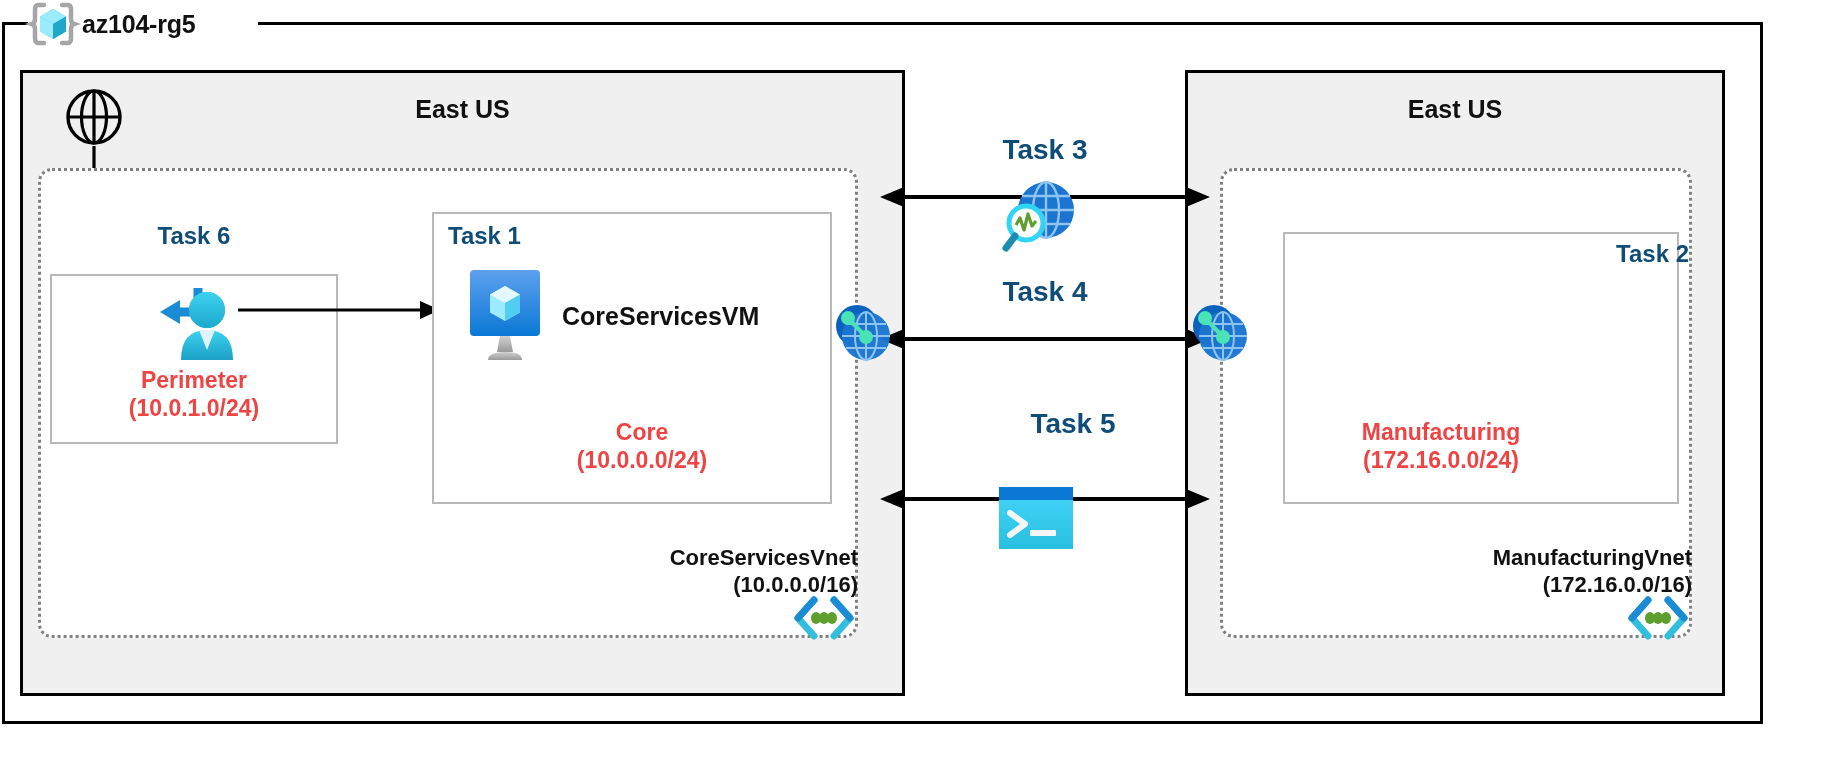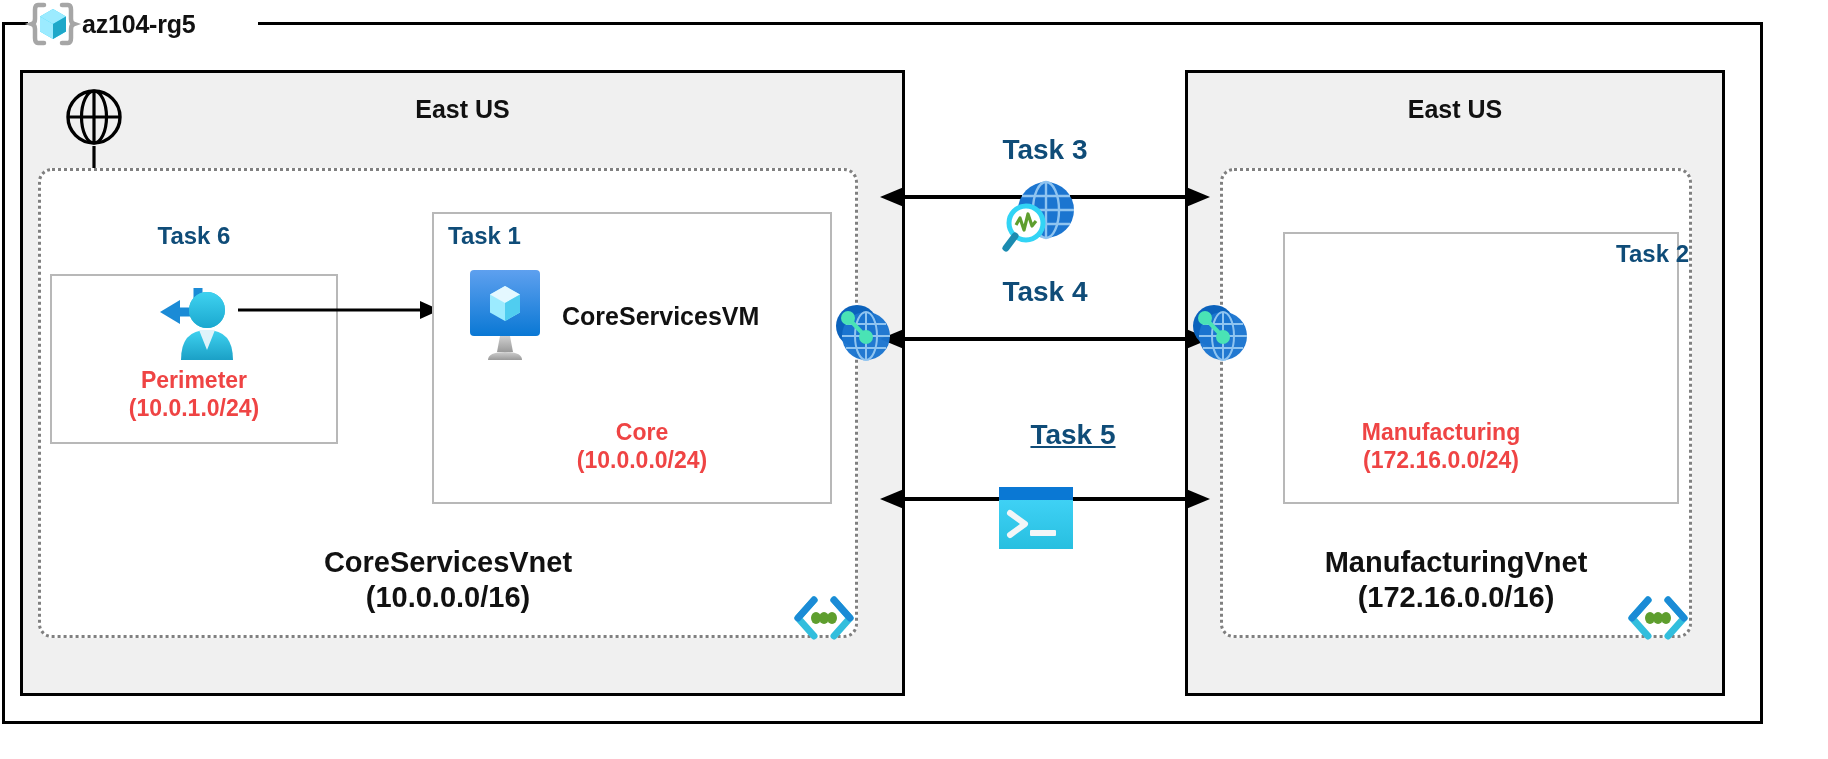--- a/index.html
+++ b/index.html
@@ -18,21 +18,21 @@
   #region-left{left:20px;top:70px;width:885px;height:626px;}
   #region-right{left:1185px;top:70px;width:540px;height:626px;}
   .region-title{position:absolute;left:0;right:0;top:22px;text-align:center;
                 font-size:25px;font-weight:bold;color:#111;}
 
   
   .vnet{position:absolute;background:#ffffff;border:3px dotted #808080;border-radius:14px;
         box-sizing:border-box;}
   #vnet-core{left:38px;top:168px;width:820px;height:470px;}
   #vnet-manu{left:1220px;top:168px;width:472px;height:470px;}
-  .vnet-label{position:absolute;left:0;right:0;text-align:center;font-size:29px;
+  .vnet-label{position:absolute;left:0;right:0;text-align:right;font-size:22px;
               font-weight:bold;color:#111;line-height:1.22;}
   #vnet-core-label{top:545px;left:38px;width:820px;}
   #vnet-manu-label{top:545px;left:1220px;width:472px;}
 
   
   .code-icon{position:absolute;width:62px;height:52px;}
 
   
   .subnet{position:absolute;background:#ffffff;border:2px solid #b8b8b8;box-sizing:border-box;}
   #subnet-perimeter{left:50px;top:274px;width:288px;height:170px;}
@@ -226,21 +226,21 @@
     </svg>
   </div>
 
   <div class="mid-task" style="left:905px;top:276px;width:280px;">Task 4</div>
   <svg class="arrow-svg" style="left:880px;top:327px;" width="330" height="24">
     <line x1="22" y1="12" x2="308" y2="12" stroke="#000" stroke-width="4"></line>
     <polygon points="0,12 24,2 24,22" fill="#000"></polygon>
     <polygon points="330,12 306,2 306,22" fill="#000"></polygon>
   </svg>
 
-  <div class="mid-task" style="left:905px;top:419px;width:336px;text-decoration:underline;">Task 5</div>
+  <div class="mid-task" style="left:905px;top:408px;width:336px;">Task 5</div>
   <svg class="arrow-svg" style="left:880px;top:487px;" width="330" height="24">
     <line x1="22" y1="12" x2="308" y2="12" stroke="#000" stroke-width="4"></line>
     <polygon points="0,12 24,2 24,22" fill="#000"></polygon>
     <polygon points="330,12 306,2 306,22" fill="#000"></polygon>
   </svg>
   <div class="icon-box" style="left:999px;top:487px;width:74px;height:62px;">
     <svg width="74" height="62" viewBox="0 0 74 62">
       <defs>
         <linearGradient id="shg" x1="0" y1="0" x2="0" y2="1">
           <stop offset="0" stop-color="#3fd1f5"></stop>

